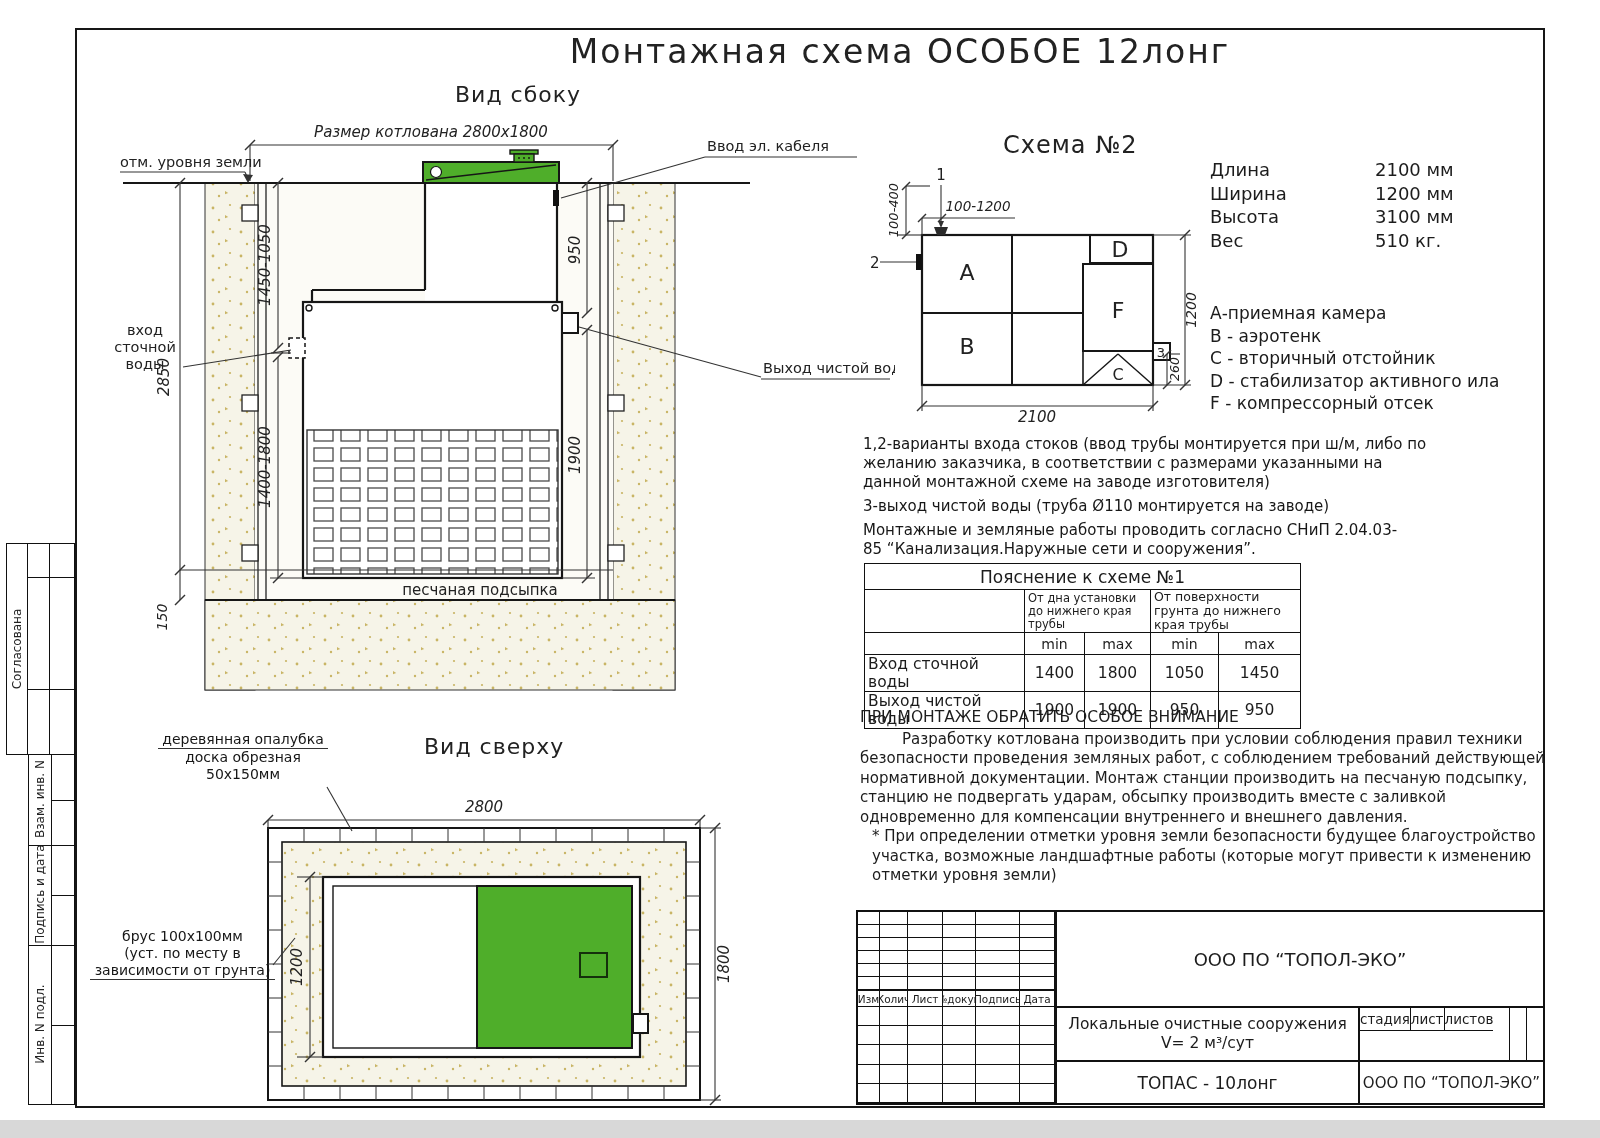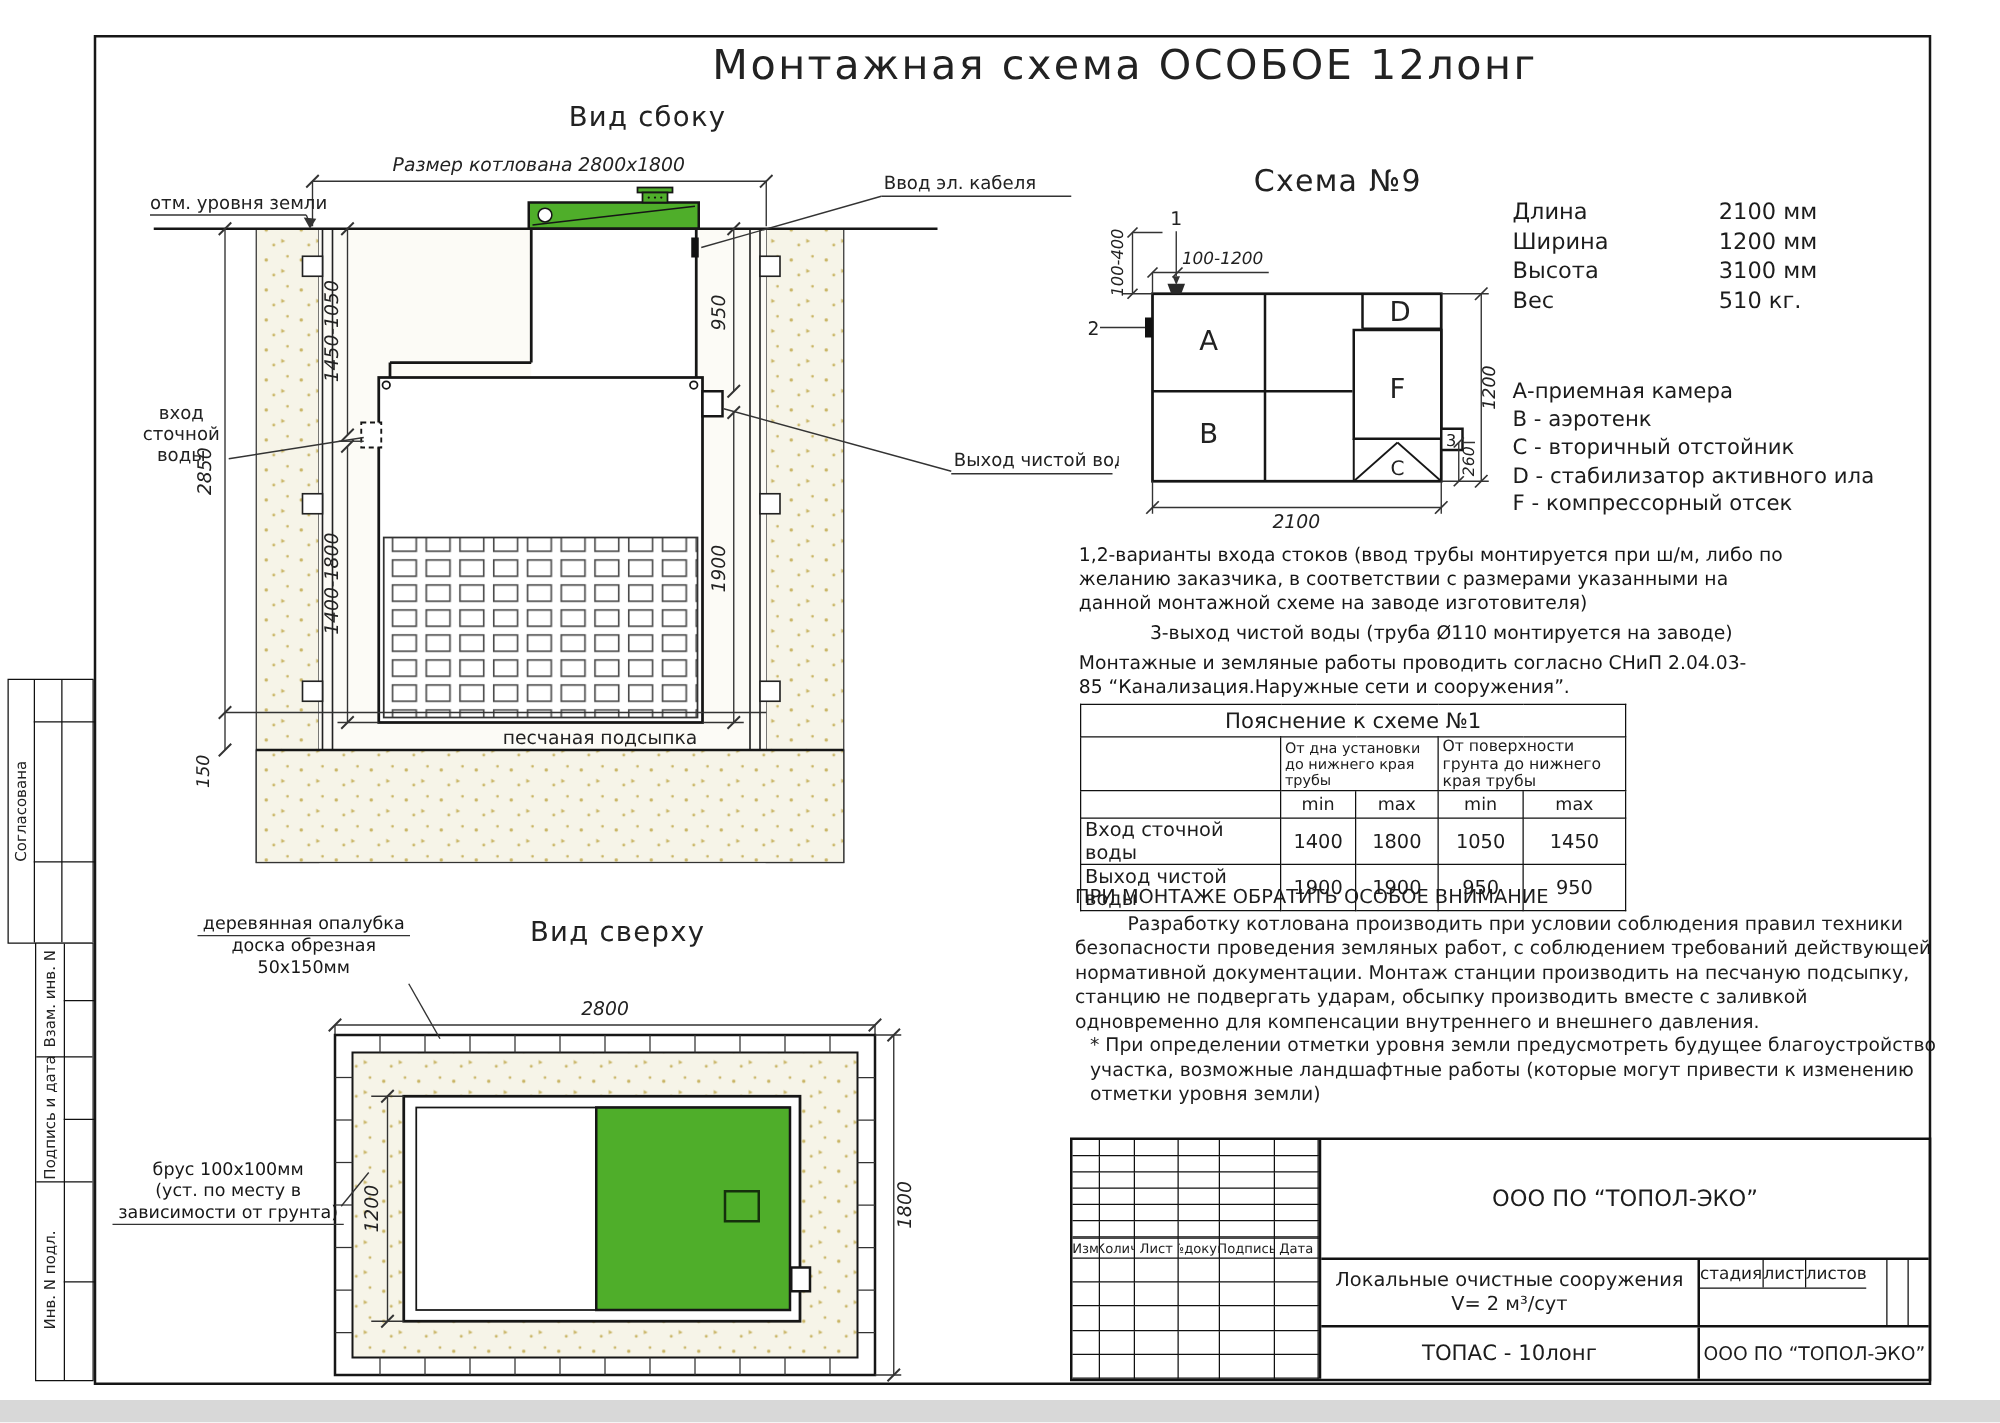--- a/index.html
+++ b/index.html
@@ -58,21 +58,21 @@
   .graybar{position:absolute;left:0;top:1120px;width:1600px;height:18px;background:#d8d8d8;}
 </style>
 </head>
 <body>
 
 <div class="frame"></div>
 
 <div class="sheet-title">Монтажная схема ОСОБОЕ 12лонг</div>
 
 <div class="view-title" style="left:455px;top:82px;">Вид сбоку</div>
-<div class="view-title" style="left:1003px;top:131px;font-size:24px;">Схема №9</div>
+<div class="view-title" style="left:1003px;top:131px;font-size:24px;">Схема №2</div>
 <div class="view-title" style="left:424px;top:734px;">Вид сверху</div>
 
 <svg class="abs" style="left:95px;top:105px;" width="800" height="610" viewBox="0 0 800 610">
   <defs>
     <pattern id="speck" width="28" height="24" patternUnits="userSpaceOnUse">
       <rect width="28" height="24" fill="#f6f4e8"></rect>
       <circle cx="6" cy="7" r="1.4" fill="#c9b565"></circle>
       <path d="M18 14 l3.2 2 -3.2 1.3 z" fill="#c9b565"></path>
       <circle cx="23" cy="4" r="1.1" fill="#c9b565"></circle>
       <circle cx="12" cy="19" r="1.2" fill="#c9b565"></circle>
@@ -285,21 +285,21 @@
 <div class="legend">
   <div>А-приемная  камера</div>
   <div>В - аэротенк</div>
   <div>С - вторичный отстойник</div>
   <div>D - стабилизатор активного  ила</div>
   <div>F  - компрессорный отсек</div>
 </div>
 
 <div class="txtblock" style="left:863px;top:435px;width:580px;">
   <div style="margin-bottom:5px;">1,2-варианты входа  стоков (ввод трубы монтируется при ш/м, либо по желанию заказчика, в соответствии с размерами указанными на данной монтажной схеме на заводе изготовителя)</div>
-  <div style="margin-bottom:5px;text-align:center;">3-выход чистой воды (труба Ø110 монтируется на заводе)</div>
+  <div style="margin-bottom:5px;">3-выход чистой воды (труба Ø110 монтируется на заводе)</div>
   <div style="width:540px;">Монтажные и земляные работы проводить согласно СНиП 2.04.03-85 “Канализация.Наружные сети и сооружения”.</div>
 </div>
 
 <div class="abs" style="left:864px;top:563px;">
   <table class="explain">
     <colgroup>
         <col style="width:160px">
         <col style="width:60px">
         <col style="width:66px">
         <col style="width:68px">
@@ -335,21 +335,21 @@
       <td style="text-align:center;">950</td>
       <td style="text-align:center;">950</td>
     </tr>
   </tbody>
     </table>
 </div>
 
 <div class="attn">
   <div class="head">ПРИ МОНТАЖЕ ОБРАТИТЬ ОСОБОЕ ВНИМАНИЕ</div>
   <div class="p1">Разработку котлована производить при условии соблюдения правил техники безопасности проведения земляных работ, с соблюдением требований действующей нормативной документации. Монтаж станции производить на песчаную подсыпку, станцию не подвергать ударам, обсыпку производить вместе с заливкой одновременно для компенсации внутреннего и внешнего давления.</div>
-  <div class="p2">* При определении отметки уровня земли предусмотреть будущее благоустройство участка, возможные ландшафтные работы (которые могут привести к изменению отметки уровня земли)</div>
+  <div class="p2">* При определении отметки уровня земли безопасности будущее благоустройство участка, возможные ландшафтные работы (которые могут привести к изменению отметки уровня земли)</div>
 </div>
 
 <svg class="abs" style="left:105px;top:762px;" width="680" height="345" viewBox="0 0 680 345">
 
   <g stroke="#333" stroke-width="1.1">
     <line x1="163" y1="58" x2="595" y2="58"></line>
     <line x1="163" y1="58" x2="163" y2="66"></line>
       <line x1="595" y1="58" x2="595" y2="66"></line>
     <line x1="158" y1="63" x2="168" y2="53" stroke-width="1.5"></line>
       <line x1="590" y1="63" x2="600" y2="53" stroke-width="1.5"></line>

